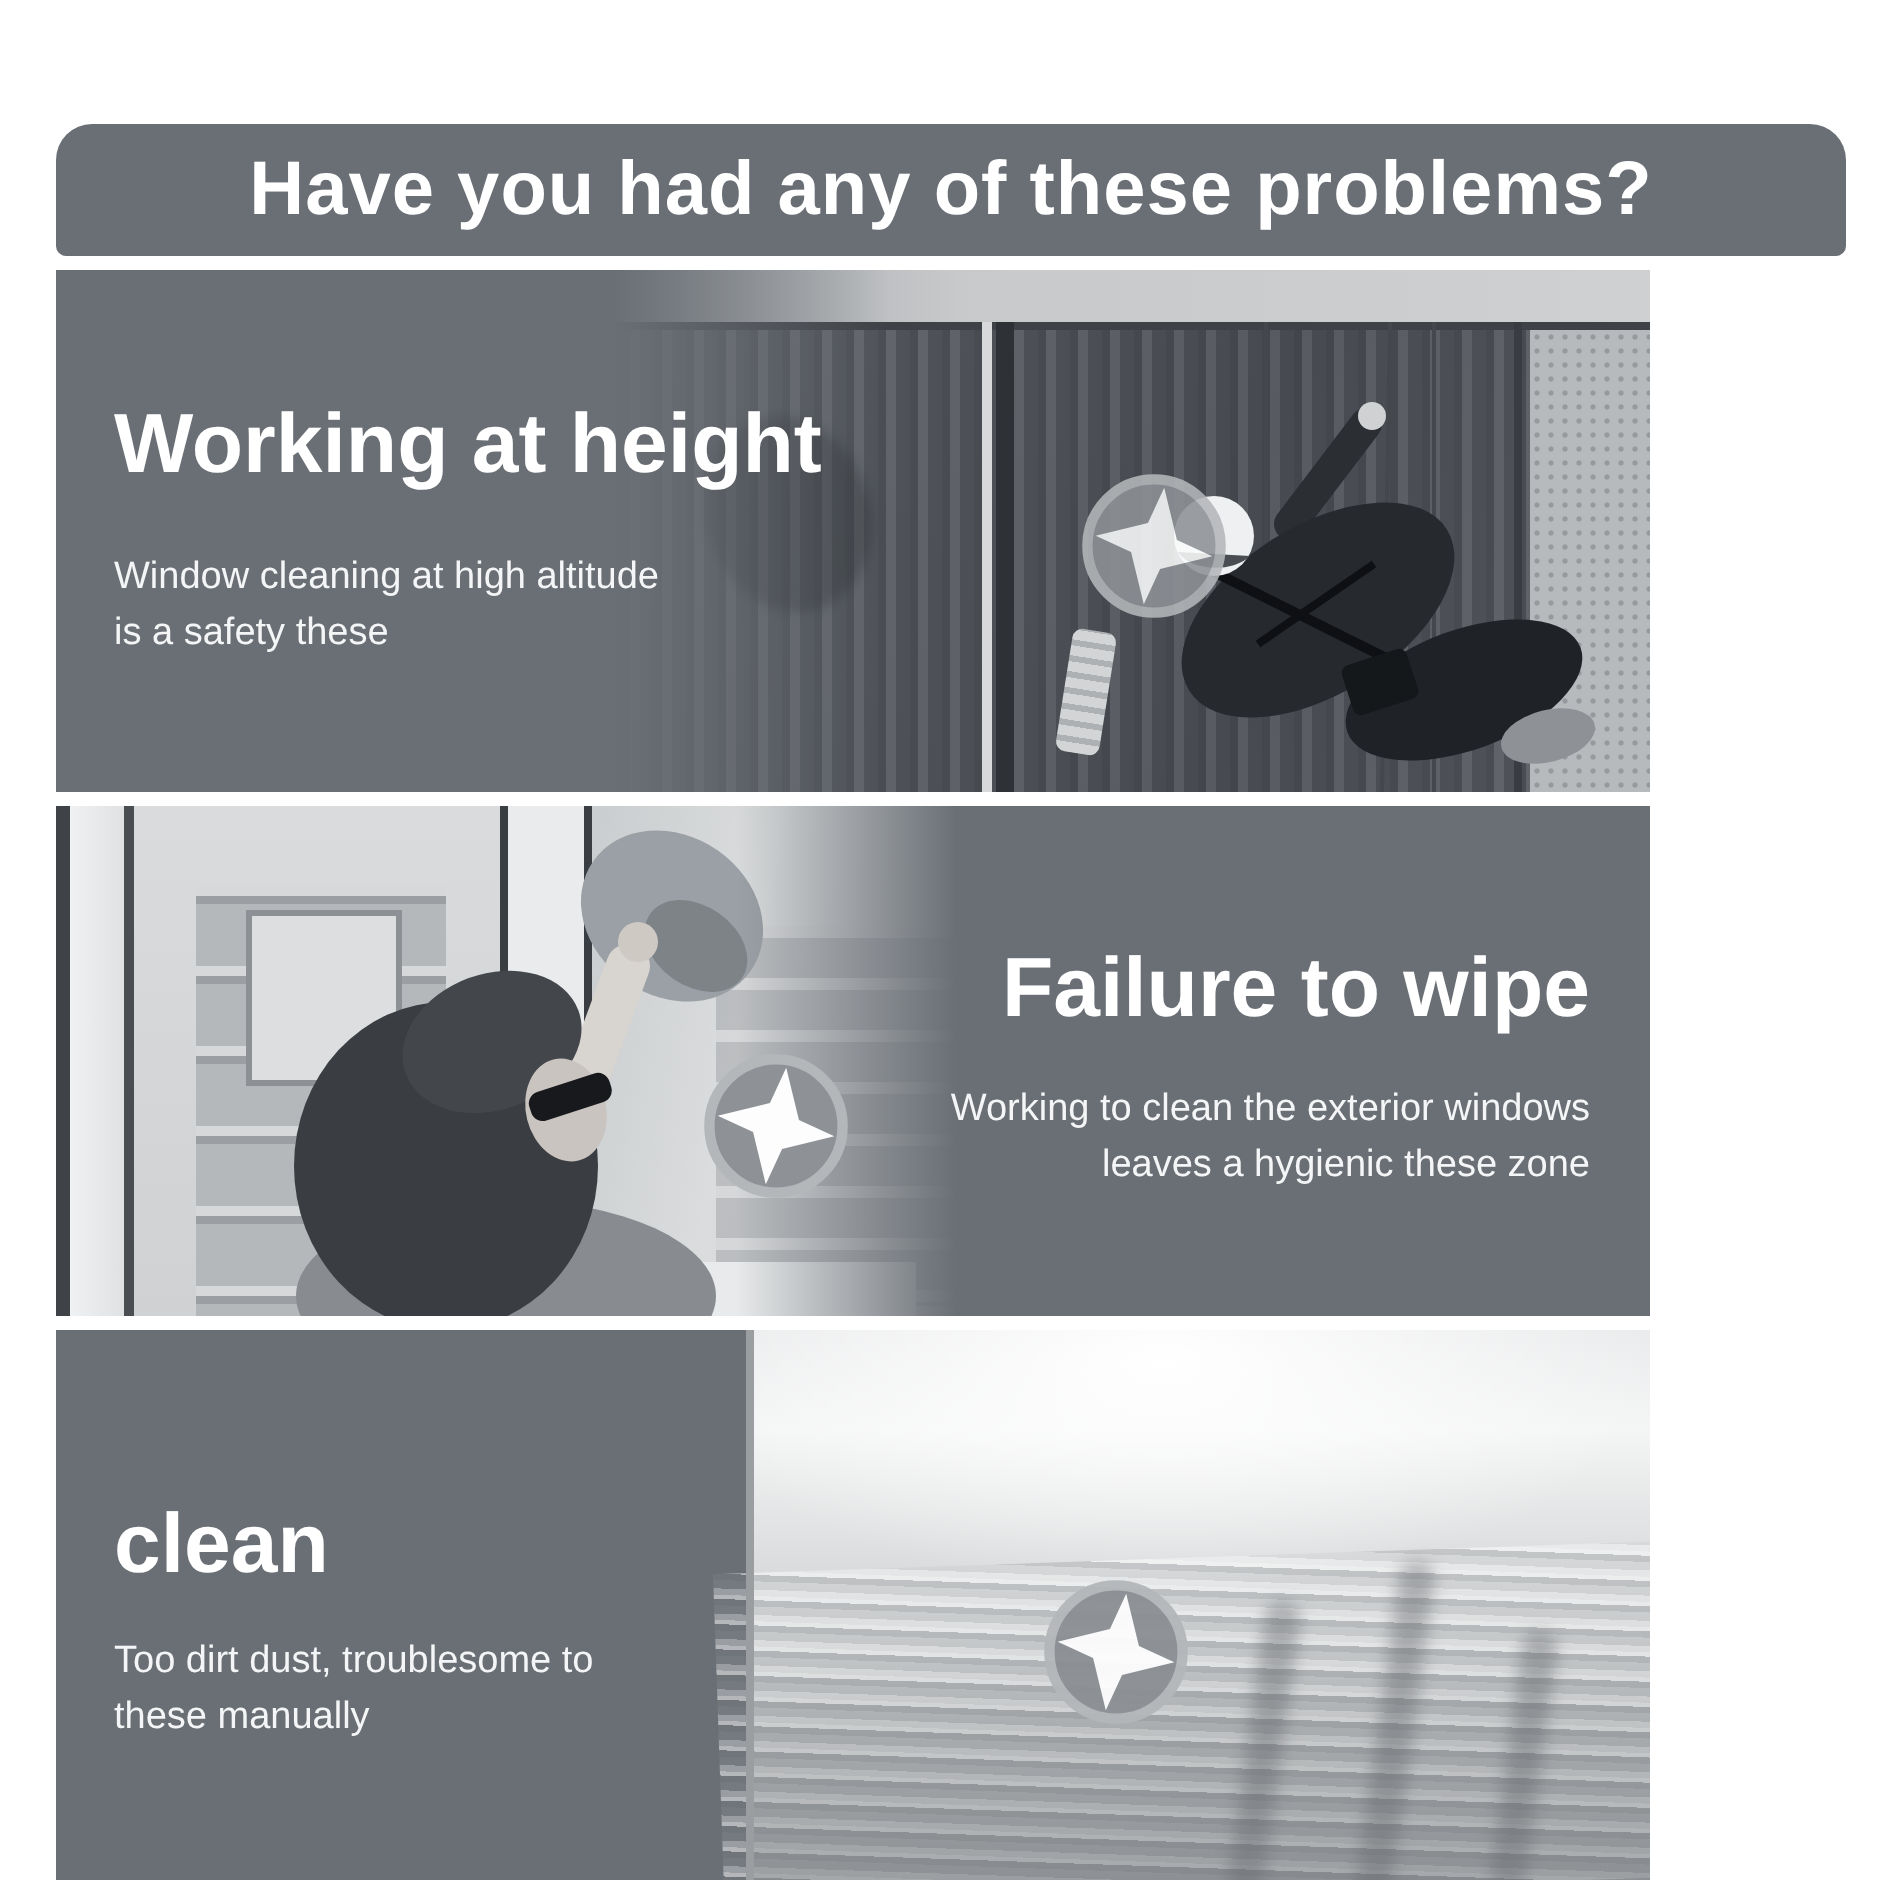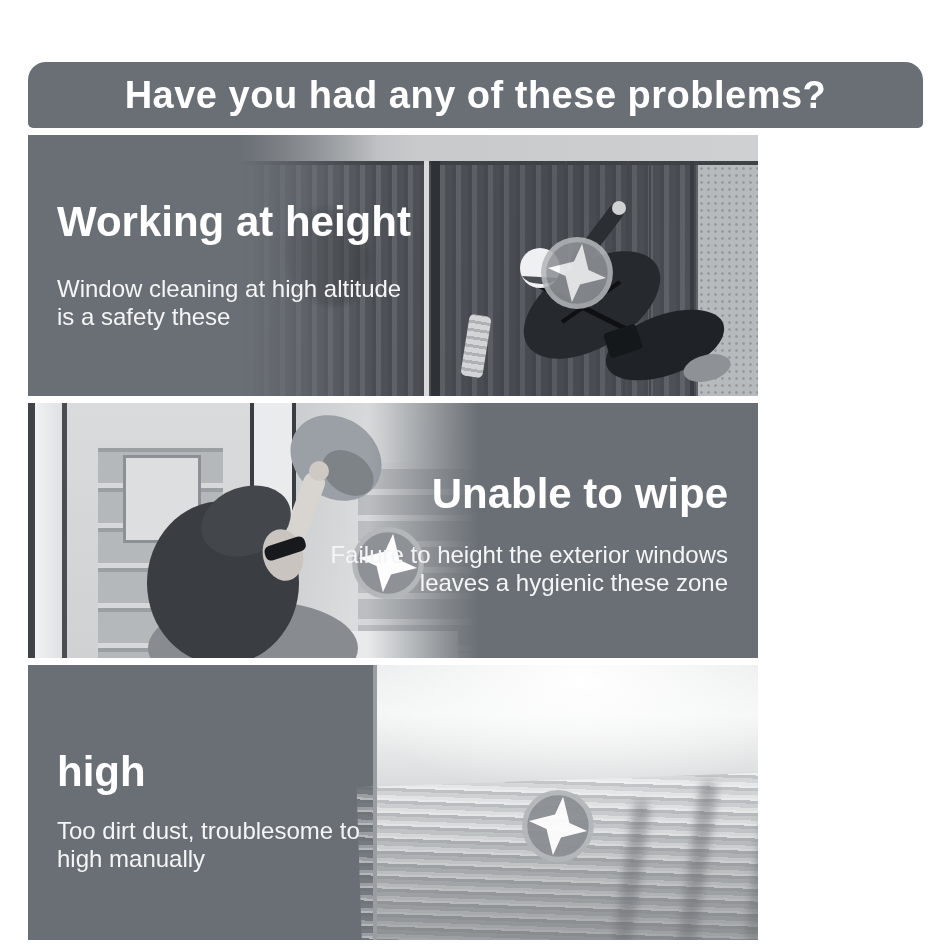--- a/index.html
+++ b/index.html
@@ -5,27 +5,27 @@
   html,body{margin:0;padding:0;background:#ffffff;}
   .stage{position:relative;width:950px;height:950px;background:#ffffff;overflow:hidden;
          font-family:"Liberation Sans", sans-serif;}
 
   
   .header{position:absolute;left:28px;top:62px;width:895px;height:66px;background:#6a6f75;
           border-radius:18px 18px 5px 5px;display:flex;align-items:center;justify-content:center;}
   .header h1{margin:0;color:#ffffff;font-size:38px;font-weight:bold;letter-spacing:.5px;}
 
   
-  .panel{position:absolute;left:28px;width:730px;background:#6a6f75;overflow:hidden;}
+  .panel{position:absolute;left:28px;width:797px;background:#6a6f75;overflow:hidden;}
   .panel-1{top:135px;height:261px;}
   .panel-2{top:403px;height:255px;}
   .panel-3{top:665px;height:275px;}
 
   .title{position:absolute;margin:0;color:#ffffff;font-size:42px;font-weight:bold;line-height:1;}
-  .desc{position:absolute;margin:0;color:#f4f5f6;font-size:24px;line-height:28px;}
+  .desc{position:absolute;margin:0;color:#f4f5f6;font-size:19px;line-height:28px;}
   .t-left{left:29px;}
   .t-right{right:30px;text-align:right;}
 
   .panel-1 .title{top:66px;}
   .panel-1 .desc{top:140px;}
   .panel-2 .title{top:70px;}
   .panel-2 .desc{top:138px;}
   .panel-3 .title{top:86px;}
   .panel-3 .desc{top:152px;}
 
@@ -170,43 +170,43 @@
         <rect x="146" y="138" width="42" height="15" rx="6" fill="#17191c" transform="rotate(-18 167 145)"></rect>
       </svg>
       <div class="p2-fade"></div>
     </div>
     <div class="badge badge-2">
       <svg width="74" height="74" viewBox="0 0 100 100">
         <circle cx="50" cy="50" r="45" fill="#8e9297" stroke="#b4b7ba" stroke-width="7"></circle>
         <path d="M56.9,10.6 L65.5,45.9 L89.4,56.9 L54.1,65.5 L43.1,89.4 L34.5,54.1 L10.6,43.1 L45.9,34.5 Z" fill="#fdfdfd"></path>
       </svg>
     </div>
-    <h2 class="title t-right">Unable to wipe</h2>
+    <h2 class="title t-right">Failure to wipe</h2>
     <div class="desc t-right">
-      <div>Failure to height the exterior windows</div>
+      <div>Working to clean the exterior windows</div>
       <div>leaves a hygienic these zone</div>
     </div>
   </section>
 
   <section class="panel panel-3">
     <div class="p3-photo">
       <div class="p3-fog"></div>
       <div class="p3-streaks"></div>
       <div class="p3-smudge" style="left:250px;bottom:-10px;"></div>
       <div class="p3-smudge" style="left:315px;bottom:-20px;height:180px;"></div>
       <div class="p3-smudge" style="left:380px;bottom:-5px;height:130px;"></div>
       <div class="p3-dark"></div>
       <div class="p3-edge"></div>
     </div>
     <div class="badge badge-3">
       <svg width="74" height="74" viewBox="0 0 100 100">
         <circle cx="50" cy="50" r="45" fill="#8b8f94" stroke="#b4b7ba" stroke-width="7"></circle>
         <path d="M56.9,10.6 L65.5,45.9 L89.4,56.9 L54.1,65.5 L43.1,89.4 L34.5,54.1 L10.6,43.1 L45.9,34.5 Z" fill="#fdfdfd"></path>
       </svg>
     </div>
-    <h2 class="title t-left">high</h2>
+    <h2 class="title t-left">clean</h2>
     <div class="desc t-left">
       <div>Too dirt dust, troublesome to</div>
-      <div>high manually</div>
+      <div>these manually</div>
     </div>
   </section>
 
 </div>
 
 </body></html>

